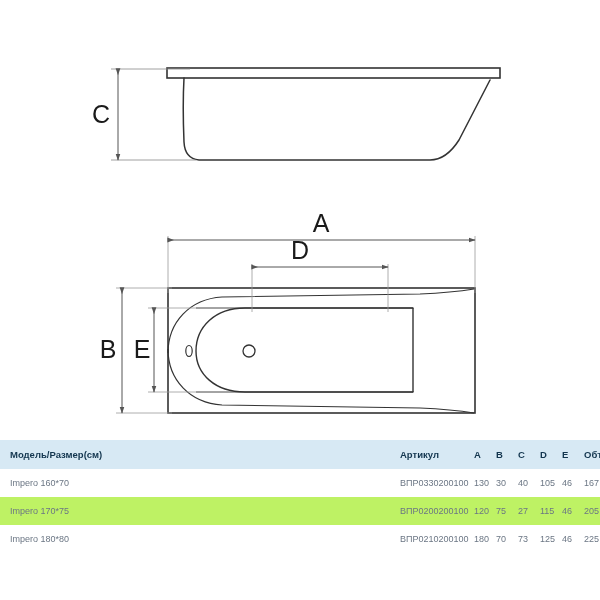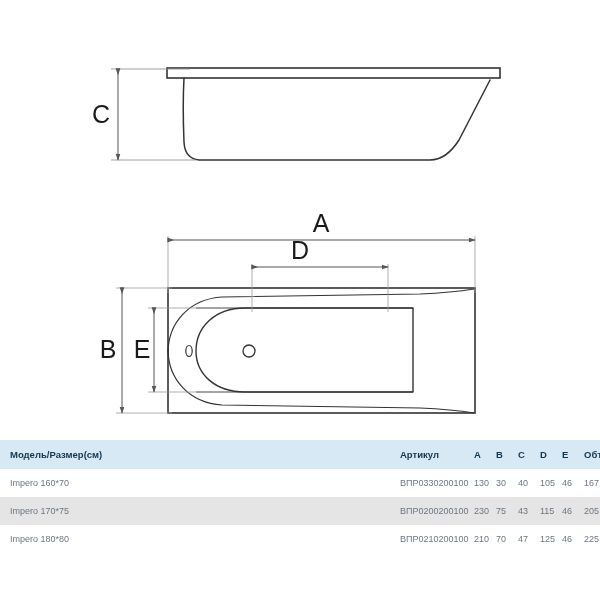--- a/index.html
+++ b/index.html
@@ -67,21 +67,21 @@
     font-size: 9px;
     text-align: left;
     padding: 9px 0 9px 0;
     white-space: nowrap;
     border: none;
   }
   table.spec-table tbody tr.row-odd td {
     background: #ffffff;
   }
   table.spec-table tbody tr.row-even td {
-    background: #e5e5e5;
+    background: #bef264;
   }
   .col-model  { width: 390px; padding-left: 10px !important; }
   .col-art    { width: 74px; }
   .col-dim    { width: 22px; }
   .col-vol    { width: 40px; }
 </style>
 </head>
 <body>
 
 <div id="drawing-area">
@@ -188,32 +188,32 @@
         <td class="col-dim">130</td>
         <td class="col-dim">30</td>
         <td class="col-dim">40</td>
         <td class="col-dim">105</td>
         <td class="col-dim">46</td>
         <td class="col-vol">167</td>
       </tr>
       <tr class="row-even">
         <td class="col-model">Impero 170*75</td>
         <td class="col-art">ВПР0200200100</td>
-        <td class="col-dim">230</td>
+        <td class="col-dim">120</td>
         <td class="col-dim">75</td>
-        <td class="col-dim">43</td>
+        <td class="col-dim">27</td>
         <td class="col-dim">115</td>
         <td class="col-dim">46</td>
         <td class="col-vol">205</td>
       </tr>
       <tr class="row-odd">
         <td class="col-model">Impero 180*80</td>
         <td class="col-art">ВПР0210200100</td>
-        <td class="col-dim">210</td>
+        <td class="col-dim">180</td>
         <td class="col-dim">70</td>
-        <td class="col-dim">47</td>
+        <td class="col-dim">73</td>
         <td class="col-dim">125</td>
         <td class="col-dim">46</td>
         <td class="col-vol">225</td>
       </tr>
     </tbody>
   </table>
 </div>
 
 </body></html>

